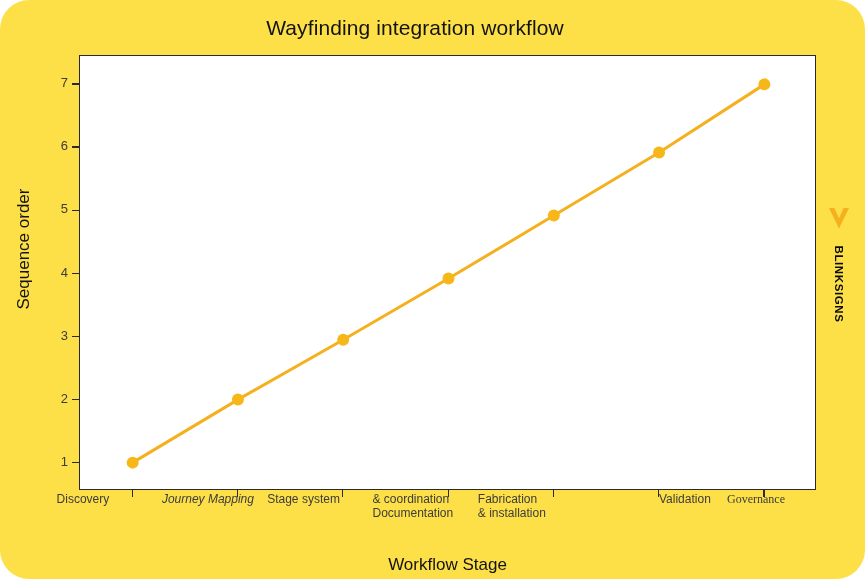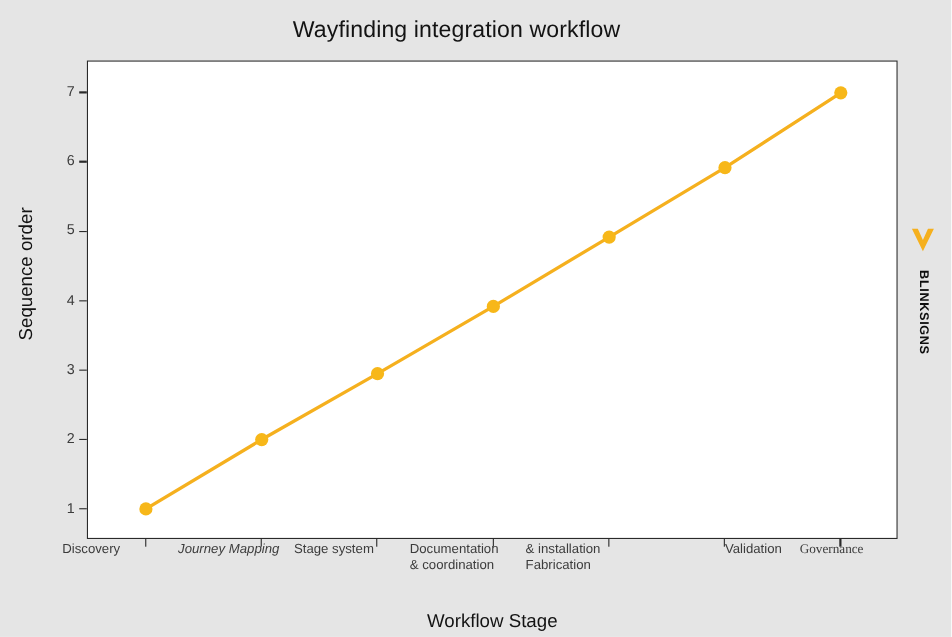--- a/index.html
+++ b/index.html
@@ -14,21 +14,22 @@
     color: #1b1b1b;
     overflow: hidden;
     position: relative;
   }
 
   #figure {
     position: absolute;
     left: 0; top: 0;
     width: 865px;
     height: 579px;
-    background: #e5e5e5;
+    background: #fde047;
+    border-radius: 29px;
   }
 
   
   #chart-title {
     position: absolute;
     left: 0;
     top: 16px;
     width: 830px;
     text-align: center;
     font-size: 21px;
@@ -199,27 +200,27 @@
       <div class="x-tick-mark" style="left: 236.9px;"></div>
       <div class="x-tick" style="left: 236.9px; font-style: italic;">
         <span>Journey Mapping</span>
       </div>
       <div class="x-tick-mark" style="left: 342.2px;"></div>
       <div class="x-tick" style="left: 342.2px;">
         <span>Stage system</span>
       </div>
       <div class="x-tick-mark" style="left: 447.5px;"></div>
       <div class="x-tick" style="left: 447.5px;">
+        <span>&amp; coordination</span>
         <span>Documentation</span>
-        <span>&amp; coordination</span>
       </div>
       <div class="x-tick-mark" style="left: 552.8px;"></div>
       <div class="x-tick" style="left: 552.8px;">
+        <span>Fabrication</span>
         <span>&amp; installation</span>
-        <span>Fabrication</span>
       </div>
       <div class="x-tick-mark" style="left: 658.1px;"></div>
       <div class="x-tick" style="left: 623px; margin-left: 36px;">
         <span>Validation</span>
       </div>
       <div class="x-tick-mark" style="left: 763.4px;"></div>
       <div class="x-tick" style="left: 802px; font-family: Liberation Serif, serif;">
         <span>Governance</span>
       </div>
     </div>

